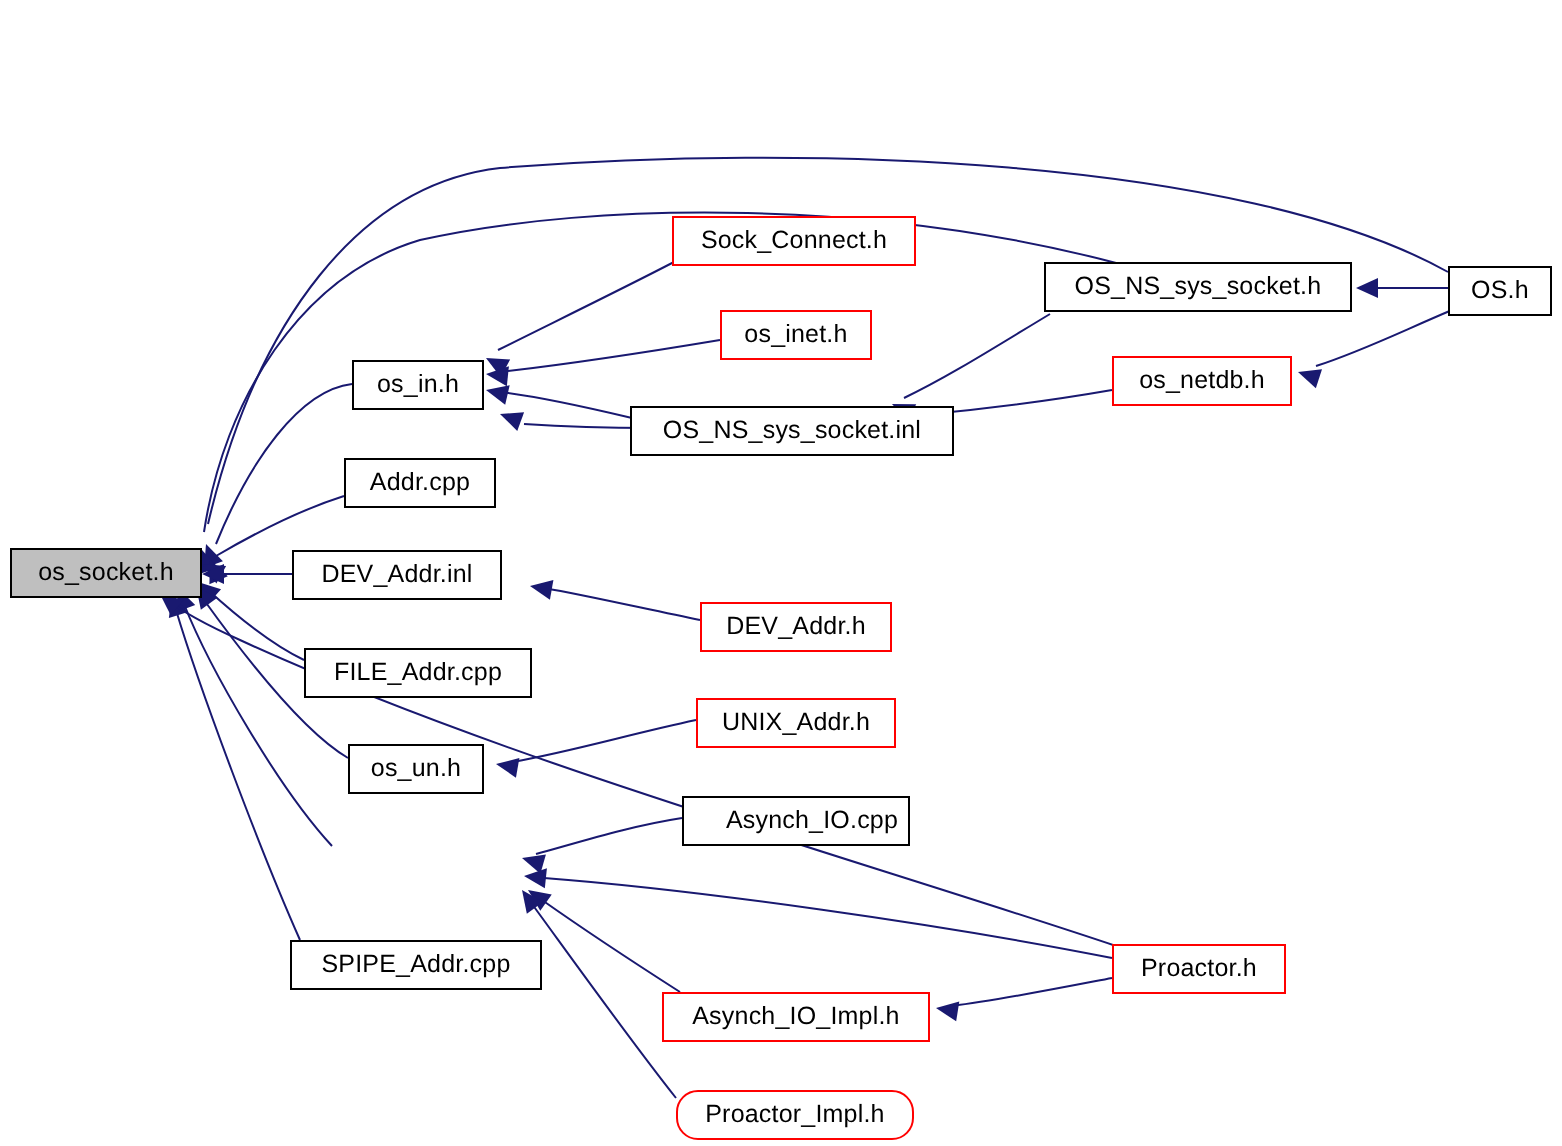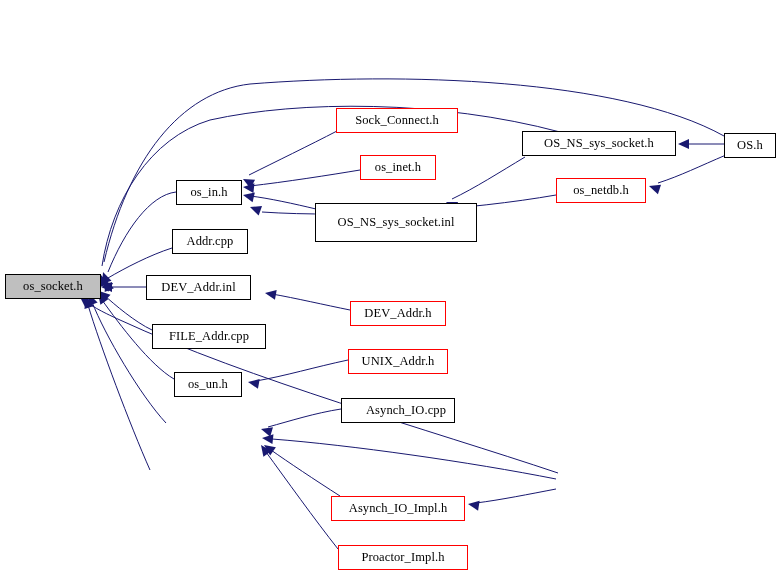--- a/index.html
+++ b/index.html
@@ -32,21 +32,20 @@
     display: flex;
     align-items: center;
     justify-content: center;
     background: #ffffff;
     border: 1px solid #000000;
     color: #000000;
     font-size: 12.5px;
     line-height: 1;
     white-space: nowrap;
     letter-spacing: 0.1px;
-    font-family: Liberation Serif, serif;
   }
   .node.red {
     border-color: #ff0000;
   }
   .node.root {
     background: #bfbfbf;
     border-color: #000000;
   }
   .node-label {
     display: block;
@@ -118,46 +117,52 @@
     </div>
     <div class="node" title="DEV_Addr.inl" style="left: 146px; top: 275px; width: 105px; height: 25px;">
       <span class="node-label">DEV_Addr.inl</span>
     </div>
     <div class="node" title="FILE_Addr.cpp" style="left: 152px; top: 324px; width: 114px; height: 25px;">
       <span class="node-label">FILE_Addr.cpp</span>
     </div>
     <div class="node" title="os_un.h" style="left: 174px; top: 372px; width: 68px; height: 25px;">
       <span class="node-label">os_un.h</span>
     </div>
+    <div class="node" title="SPIPE_Addr.cpp" style="left: 145px; top: 470px; width: 126px; height: 25px;">
+      <span class="node-label">SPIPE_Addr.cpp</span>
+    </div>
     <div class="node red" title="Sock_Connect.h" style="left: 336px; top: 108px; width: 122px; height: 25px;">
       <span class="node-label">Sock_Connect.h</span>
     </div>
     <div class="node red" title="os_inet.h" style="left: 360px; top: 155px; width: 76px; height: 25px; text-align: right;">
       <span class="node-label">os_inet.h</span>
     </div>
-    <div class="node" title="OS_NS_sys_socket.inl" style="left: 315px; top: 203px; width: 162px; height: 39px;">
+    <div class="node" title="OS_NS_sys_socket.inl" style="left: 315px; top: 203px; width: 162px; height: 25px;">
       <span class="node-label">OS_NS_sys_socket.inl</span>
     </div>
     <div class="node red" title="DEV_Addr.h" style="left: 350px; top: 301px; width: 96px; height: 25px;">
       <span class="node-label">DEV_Addr.h</span>
     </div>
     <div class="node red" title="UNIX_Addr.h" style="left: 348px; top: 349px; width: 100px; height: 25px;">
       <span class="node-label">UNIX_Addr.h</span>
     </div>
     <div class="node" title="Asynch_IO.cpp" style="left: 341px; top: 398px; width: 114px; height: 25px; padding-left: 16px;">
       <span class="node-label">Asynch_IO.cpp</span>
     </div>
     <div class="node red" title="Asynch_IO_Impl.h" style="left: 331px; top: 496px; width: 134px; height: 25px;">
       <span class="node-label">Asynch_IO_Impl.h</span>
     </div>
-    <div class="node red" title="Proactor_Impl.h" style="left: 338px; top: 545px; width: 130px; height: 25px;">
+    <div class="node red" title="Proactor_Impl.h" style="left: 338px; top: 545px; width: 119px; height: 25px; border-radius: 11px;">
       <span class="node-label">Proactor_Impl.h</span>
     </div>
     <div class="node" title="OS_NS_sys_socket.h" style="left: 522px; top: 131px; width: 154px; height: 25px;">
       <span class="node-label">OS_NS_sys_socket.h</span>
     </div>
     <div class="node red" title="os_netdb.h" style="left: 556px; top: 178px; width: 90px; height: 25px;">
       <span class="node-label">os_netdb.h</span>
     </div>
+    <div class="node red" title="Proactor.h" style="left: 556px; top: 472px; width: 87px; height: 25px;">
+      <span class="node-label">Proactor.h</span>
+    </div>
     <div class="node" title="OS.h" style="left: 724px; top: 133px; width: 52px; height: 25px;">
       <span class="node-label">OS.h</span>
     </div>
   </div>
 
 </body></html>

